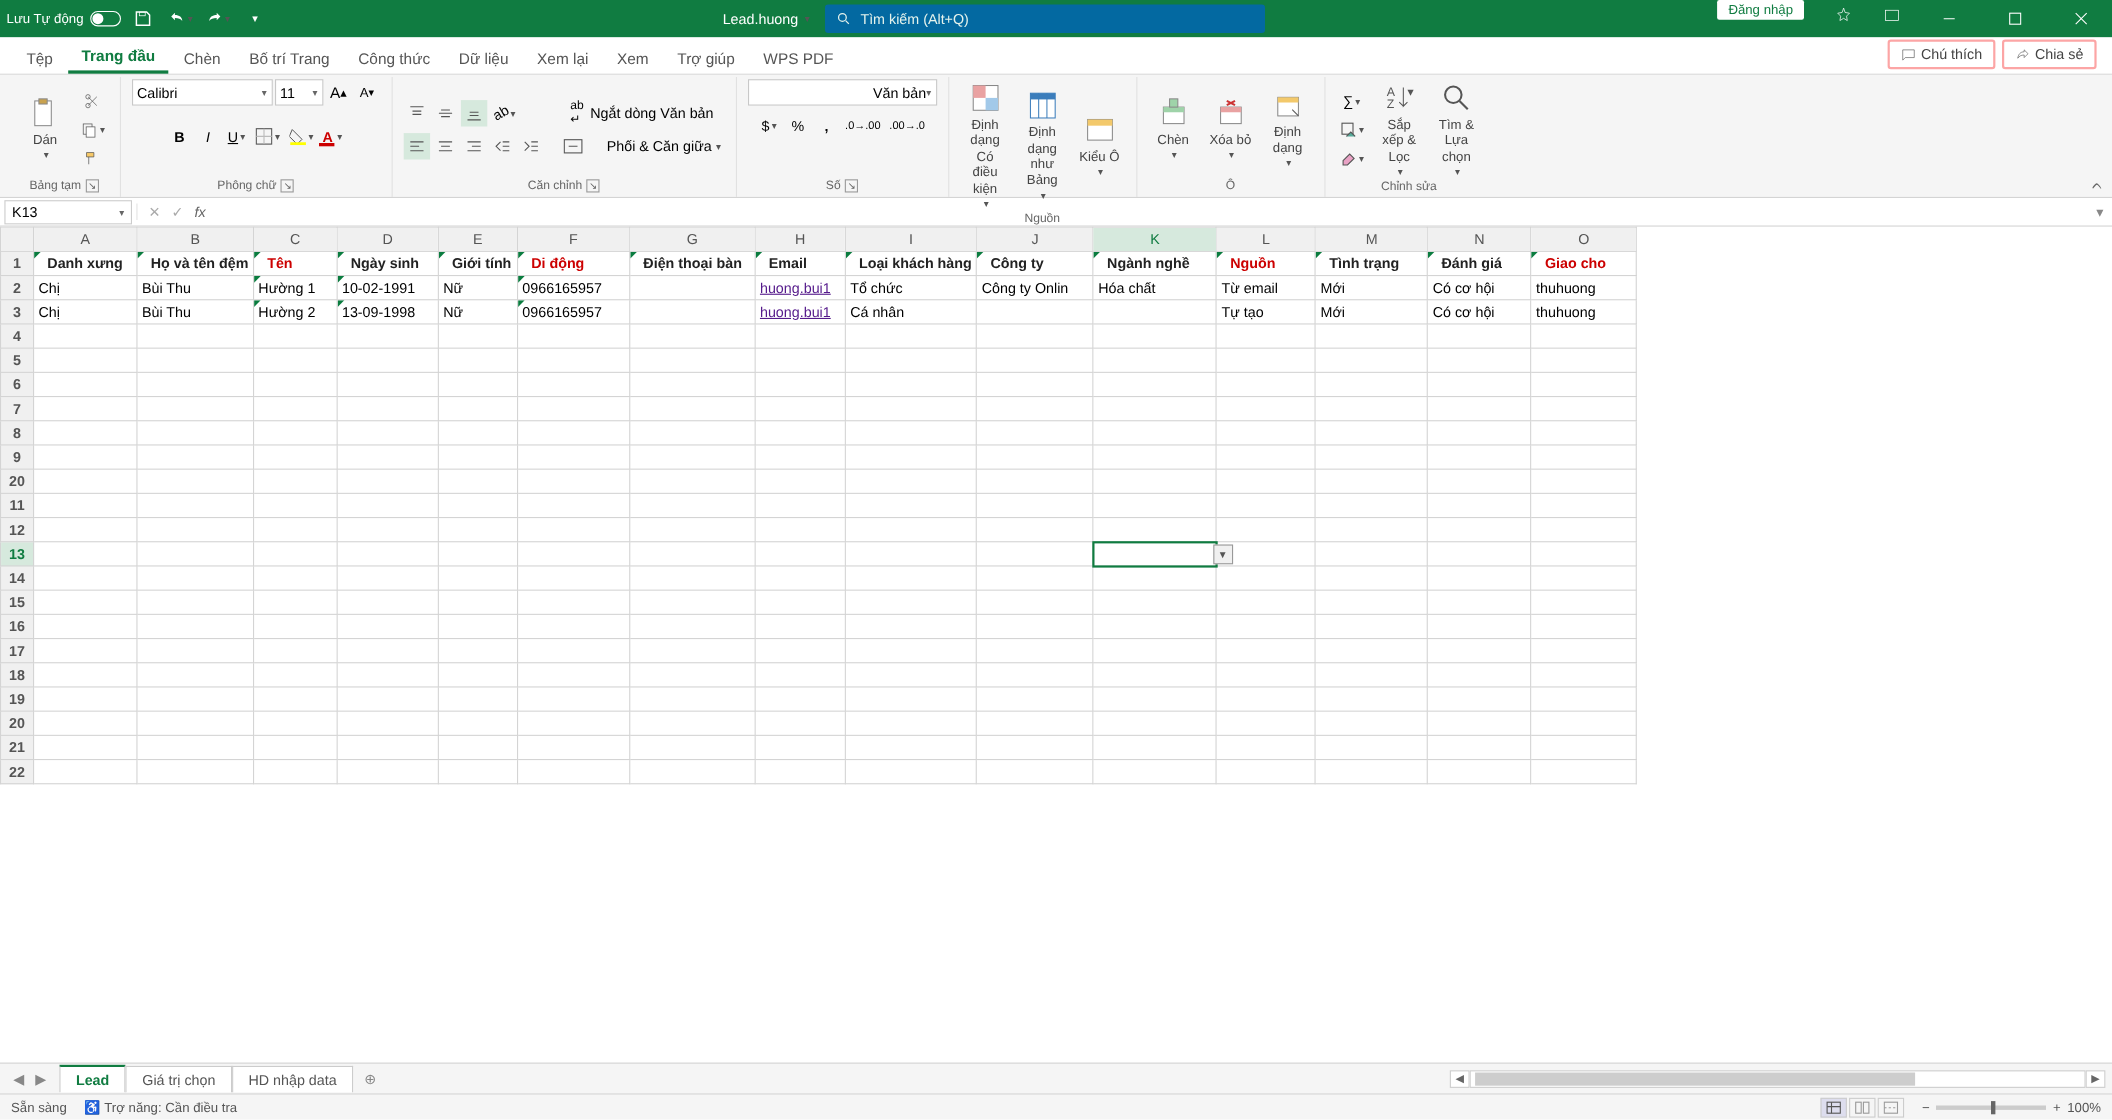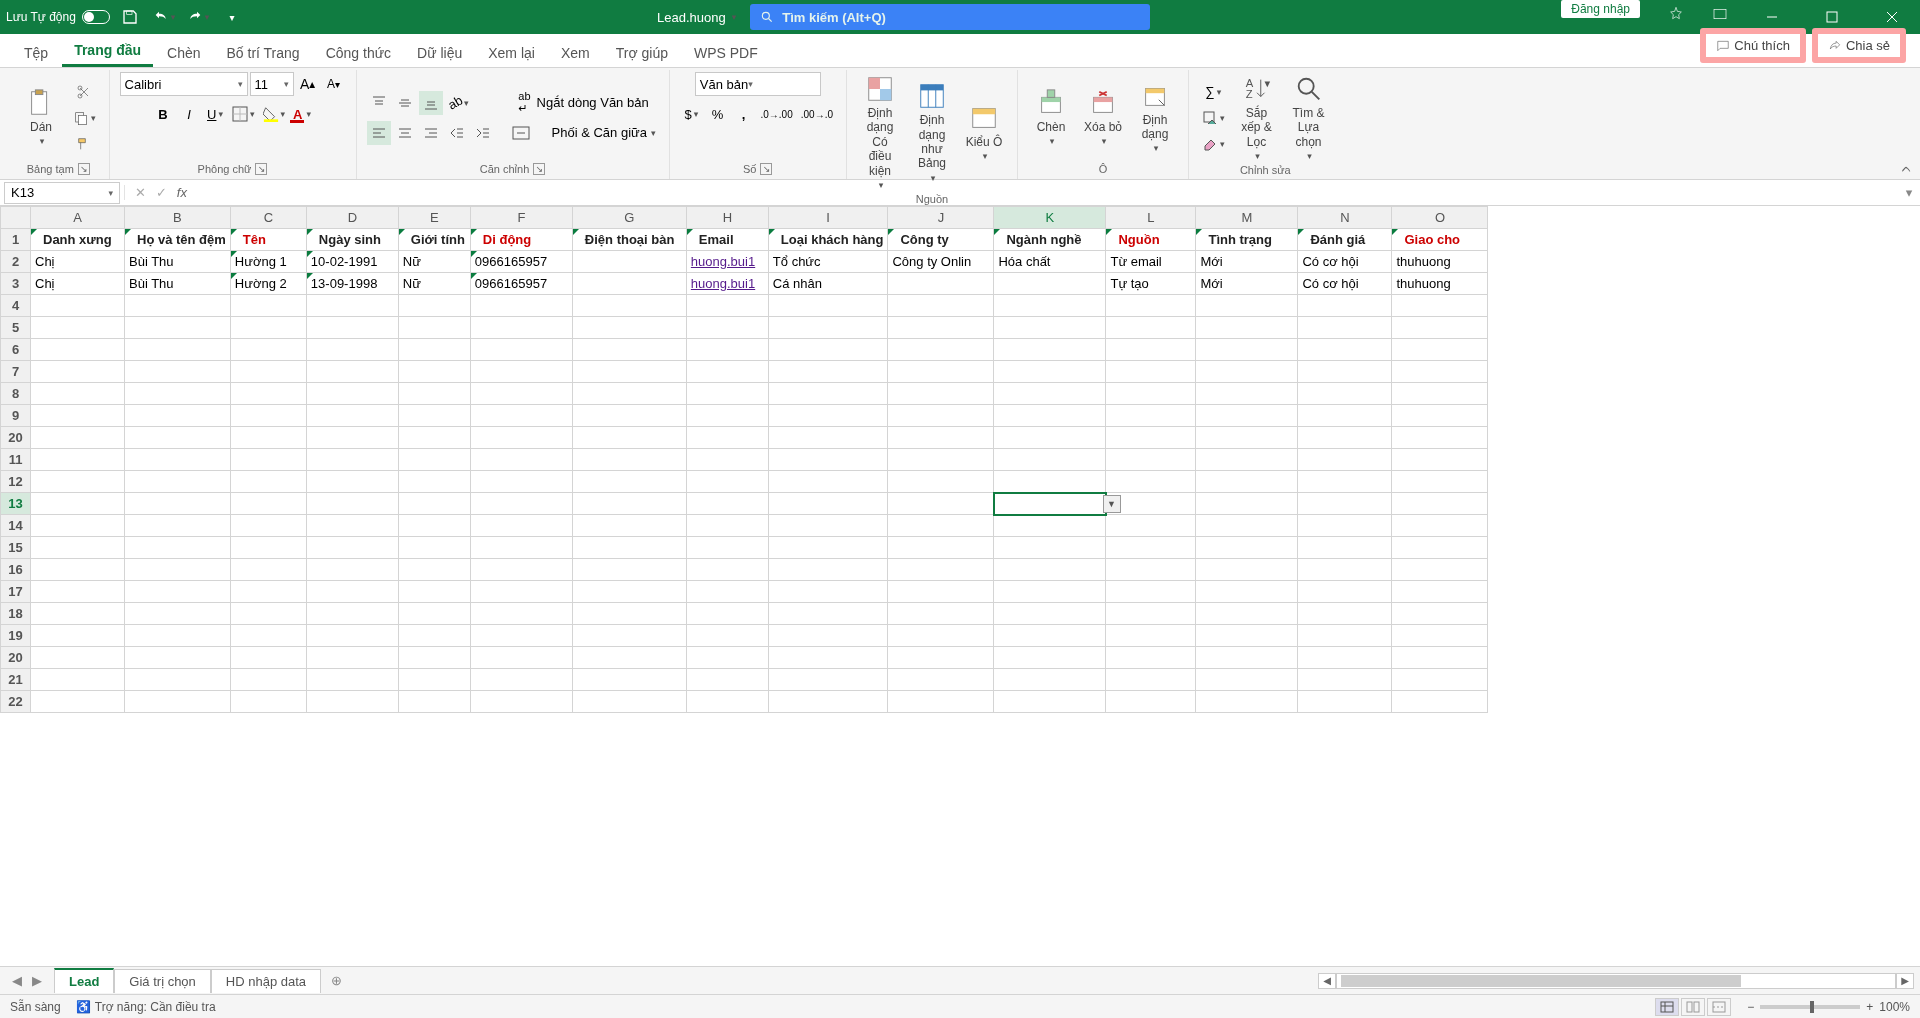--- a/index.html
+++ b/index.html
@@ -8,51 +8,51 @@
 
 .titlebar { height: 34px; background: #107c41; display: flex; align-items: center; color: #fff; padding: 0 6px; gap: 2px; }
 .titlebar .tb-left { display: flex; align-items: center; gap: 6px; }
 .autosave { display: flex; align-items: center; gap: 6px; font-size: 12px; }
 .toggle { width: 28px; height: 14px; border: 1px solid #fff; border-radius: 8px; position: relative; }
 .toggle::after { content:''; position:absolute; width:10px; height:10px; border-radius:50%; background:#fff; top:1px; left:1px; }
 .tb-icon { width: 28px; height: 28px; display: flex; align-items: center; justify-content: center; color:#fff; }
 .tb-icon svg { width:16px; height:16px; fill:#fff; }
 .tb-center { flex:1; display:flex; align-items:center; justify-content:center; gap:14px; }
 .filename { font-size:13px; display:flex; align-items:center; gap:4px; }
-.searchbox { display:flex; align-items:center; background:#3b82f6; border-radius:3px; height:26px; width:400px; padding:0 10px; gap:8px; color:#e5f3ec; font-size:13px;font-weight:bold;}
+.searchbox { display:flex; align-items:center; background:#0369a1; border-radius:3px; height:26px; width:400px; padding:0 10px; gap:8px; color:#e5f3ec; font-size:13px;}
 .searchbox svg { width:14px; height:14px; fill:#e5f3ec;}
 .tb-right { display:flex; align-items:flex-start; gap:16px; }
 .signin-btn { background:#fff; color:#107c41; padding:2px 10px; border-radius:2px; font-size:12px; margin-right:6px;}
 .winbtn { width:44px; height:34px; display:flex; align-items:center; justify-content:center; }
 .winbtn svg { width:12px; height:12px; stroke:#fff; fill:none; stroke-width:1;}
 
 
 .tabsrow { height:34px; display:flex; align-items:flex-end; padding:0 12px; gap:2px; border-bottom:1px solid #d4d4d4; background:#fff;}
 .tab { padding:6px 12px; font-size:14px; color:#555; cursor:pointer; }
 .tab.active { color:#107c41; font-weight:600; border-bottom:3px solid #107c41; }
 .tabsrow .spacer { flex:1; }
-.righttab { display:flex; align-items:center; gap:4px; padding:4px 10px; border:6px solid #fca5a5; border-radius:3px; margin:4px 2px; font-size:13px; color:#444;}
+.righttab { display:flex; align-items:center; gap:4px; padding:4px 10px; border:2px solid #fca5a5; border-radius:3px; margin:4px 2px; font-size:13px; color:#444;}
 .righttab svg { width:14px; height:14px; fill:#555;}
 
 
 .ribbon { height:112px; background:#f5f5f5; border-bottom:1px solid #d4d4d4; display:flex; padding:2px 8px 0 8px; position:relative;}
 .group { padding:2px 10px; border-right:1px solid #e1e1e1; display:flex; flex-direction:column; justify-content:space-between;}
 .group-body { display:flex; align-items:center; gap:6px; flex:1;}
 .group-label { text-align:center; font-size:11px; color:#666; padding-bottom:2px; display:flex; justify-content:center; align-items:center; gap:4px;}
 .group-label .launcher { font-size:9px; border:1px solid #999; width:12px; height:12px; display:flex; align-items:center; justify-content:center;}
 .col { display:flex; flex-direction:column; gap:2px; }
 .row { display:flex; align-items:center; gap:2px;}
 .rbtn { height:24px; min-width:24px; display:flex; align-items:center; justify-content:center; padding:0 3px; }
 .rbtn svg { width:16px; height:16px; }
 .bigbtn { width:46px; display:flex; flex-direction:column; align-items:center; justify-content:center; font-size:12px; color:#444; text-align:center; line-height:1.2; gap:2px; padding:2px 3px;}
 .bigbtn svg { width:30px; height:30px;}
 .fontbox, .sizebox, .nfbox { border:1px solid #c8c8c8; height:24px; display:flex; align-items:center; padding:0 4px; background:#fff; font-size:13px;}
 .fontbox { width:128px; justify-content:space-between;}
 .sizebox { width:44px; justify-content:space-between;}
-.nfbox { width:126px; justify-content:flex-start;}
+.nfbox { width:172px; justify-content:flex-end;}
 .dd { font-size:9px; color:#666;}
 .collapse-rib { position:absolute; right:8px; bottom:4px; font-size:12px; color:#666;}
 
 
 .fbar { height:26px; border-bottom:1px solid #d4d4d4; display:flex; align-items:center; background:#fff;}
 .namebox { width:116px; height:22px; border:1px solid #ccc; margin:0 4px; display:flex; align-items:center; justify-content:space-between; padding:0 6px; font-size:13px;}
 .fbar-icons { display:flex; align-items:center; gap:10px; color:#aaa; padding:0 10px; border-left:1px solid #e3e3e3;}
 .fbar-icons span { font-size:13px;}
 .fx { font-style:italic; color:#666; }
 .formula-input { flex:1; height:22px; padding:0 6px; }
@@ -234,21 +234,21 @@
           </div>
       </div>
     </div>
     <div class="group-label">
         <span>Bảng tạm</span>
         <span class="launcher">↘</span>
       </div>
   </div>
 
   <div class="group">
-    <div class="group-body col" style="gap:6px;">
+    <div class="group-body col" style="gap:16px;">
       <div class="row">
         <div class="fontbox">
             <span>Calibri</span>
             <span class="dd">▾</span>
           </div>
         <div class="sizebox">
             <span>11</span>
             <span class="dd">▾</span>
           </div>
         <div class="rbtn" style="font-size:14px;">A<sup>▴</sup></div>

